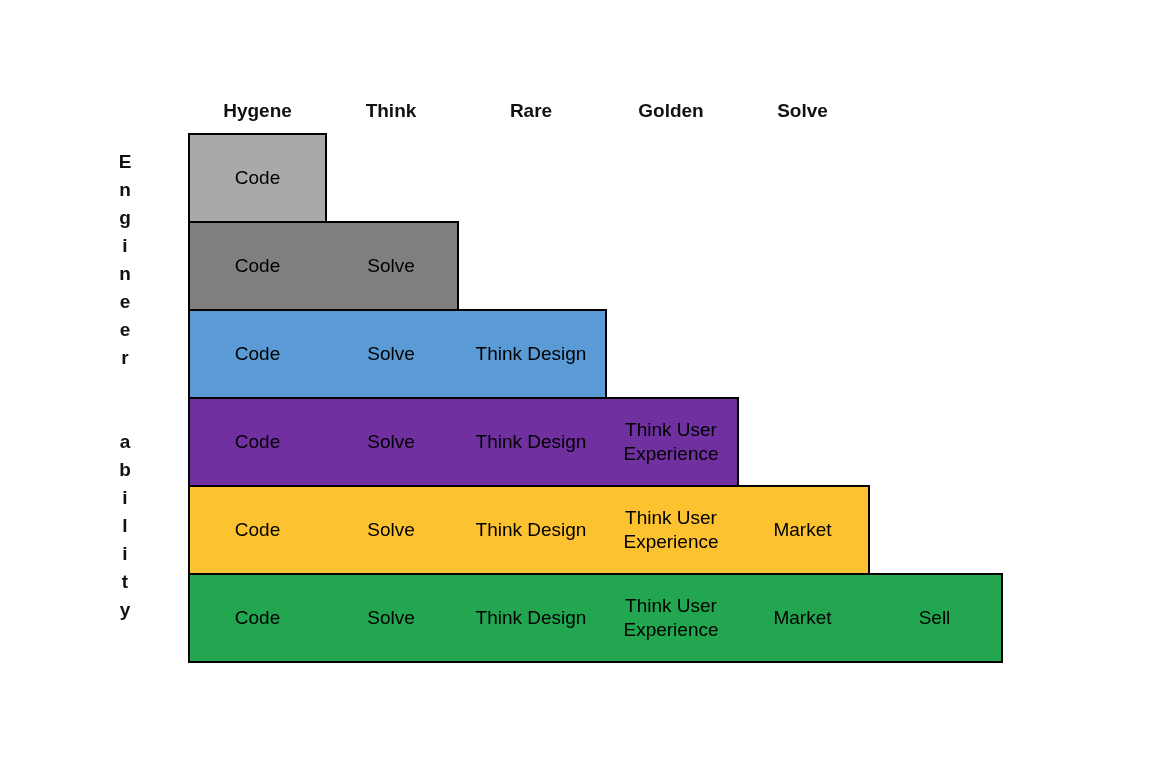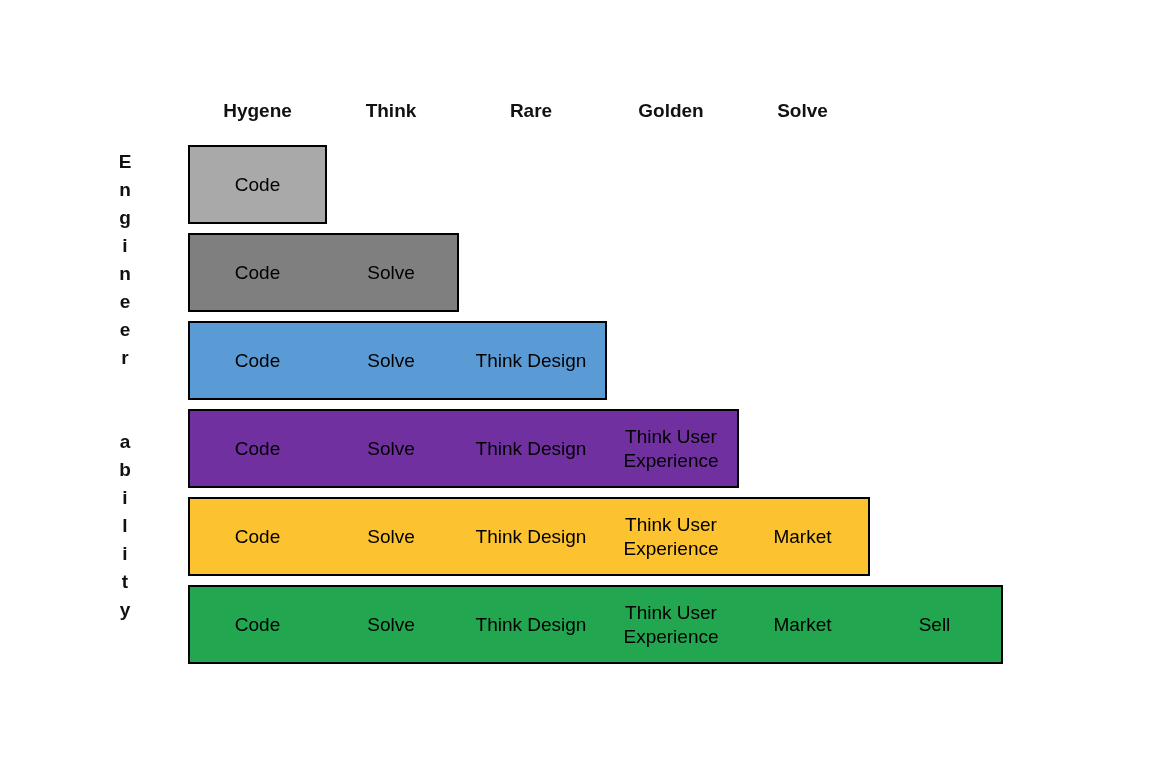--- a/index.html
+++ b/index.html
@@ -24,25 +24,24 @@
     position: absolute; left: 190px; top: 99px; width: 811px;
     display: grid; grid-template-columns: 135px 132px 148px 132px 131px 133px;
   }
   .headers .h {
     text-align: center; font-weight: bold; font-size: 19px;
     line-height: 24px; color: #111;
   }
 
   
   .bar {
-    position: absolute; left: 188px; height: 79px;
+    position: absolute; left: 188px; height: 90px;
     border: 2px solid #4d7c0f;
     display: grid; grid-template-columns: 135px 132px 148px 132px 131px 133px;
     align-items: center;
-    margin-top: 12px;
   }
   .bar .cell {
     text-align: center; font-size: 19px; line-height: 1.25;
     padding: 0 6px; color: #000;
   }
   .r1 { top: 133px; width: 139px; }
   .r2 { top: 221px; width: 271px; }
   .r3 { top: 309px; width: 419px; }
   .r4 { top: 397px; width: 551px; }
   .r5 { top: 485px; width: 682px; }

